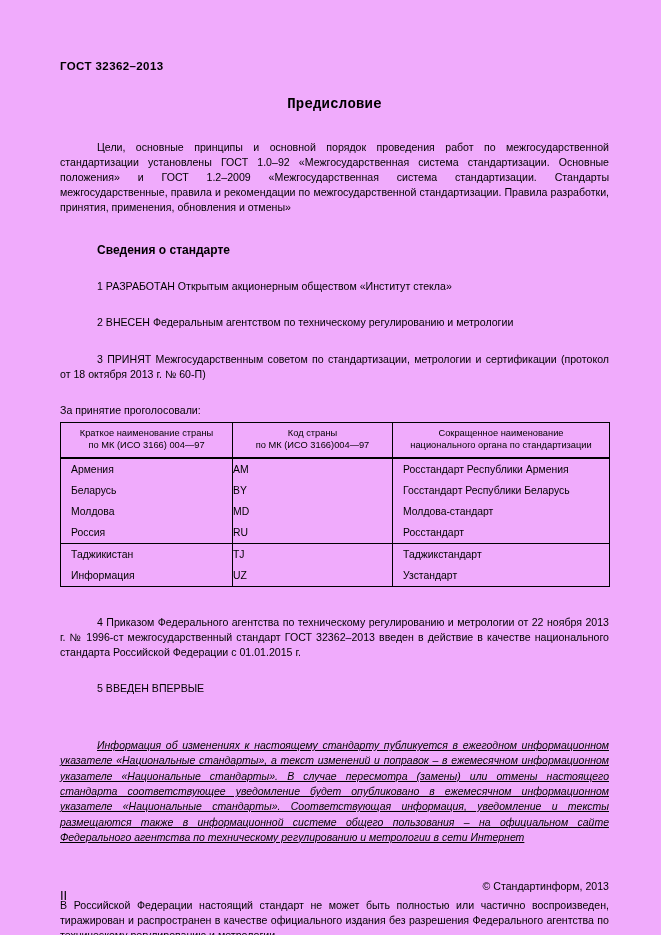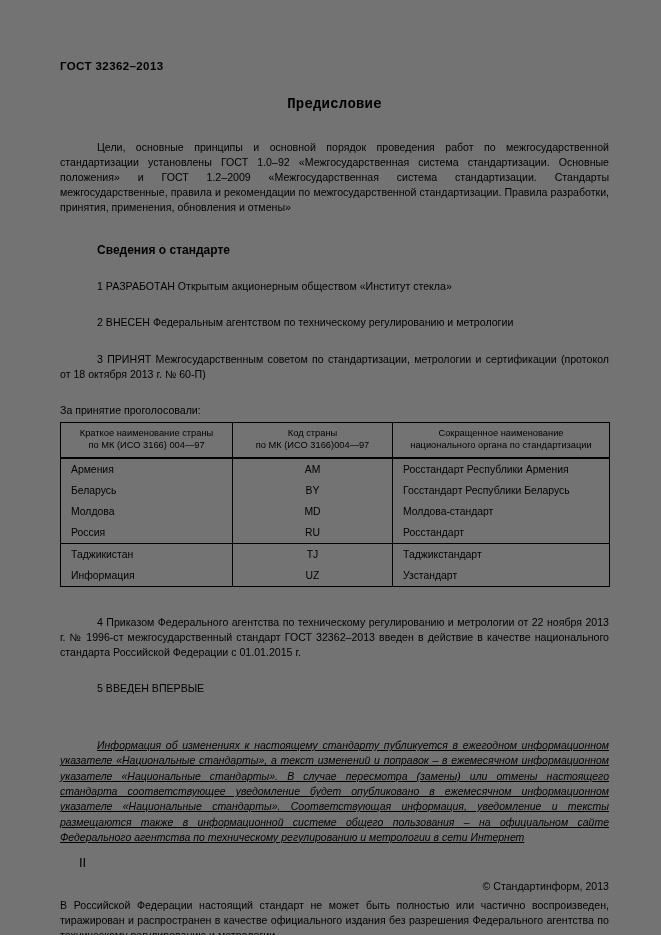--- a/index.html
+++ b/index.html
@@ -10,21 +10,21 @@
   }
   body {
     font-family: "Liberation Sans", "DejaVu Sans", sans-serif;
     color: #000000;
   }
   .page {
     position: relative;
     width: 661px;
     height: 935px;
     margin: 0 auto;
-    background: #737373;
+    background: #f0abfc;
     overflow: hidden;
     box-sizing: border-box;
   }
   .content {
     position: absolute;
     left: 60px;
     top: 0;
     width: 549px;
   }
 
@@ -99,21 +99,21 @@
     border-bottom-width: 2px;
   }
   table.vote-table td {
     font-size: 10.4px;
     line-height: 13px;
     height: 21px;
     border-top: none;
     border-bottom: none;
   }
   table.vote-table td.c-name { padding-left: 10px; text-align: left; }
-  table.vote-table td.c-code { text-align: center; }
+  table.vote-table td.c-code { }
   table.vote-table td.c-body { padding-left: 10px; text-align: left; }
   table.vote-table tr.group-end td { border-bottom: 1px solid #000000; }
   table.vote-table tr.group-start td { border-top: 1px solid #000000; }
   table.vote-table tr.last-row td { border-bottom: 1px solid #000000; }
   .col-a { width: 172px; }
   .col-b { width: 160px; }
   .col-c { width: 217px; }
 
   
   p.notice {
@@ -136,24 +136,23 @@
   p.footnote {
     margin: 0;
     font-size: 10.6px;
     line-height: 15.1px;
     text-align: justify;
     text-indent: 0;
   }
   .page-number {
     position: absolute;
     left: 60px;
-    top: 856px;
+    top: 889px;
     font-size: 13px;
     line-height: 13px;
-    margin-left: 19px;
   }
 </style>
 </head>
 <body>
 
 <div class="page">
   <div class="content">
 
     <div class="doc-header">ГОСТ 32362–2013</div>
 

